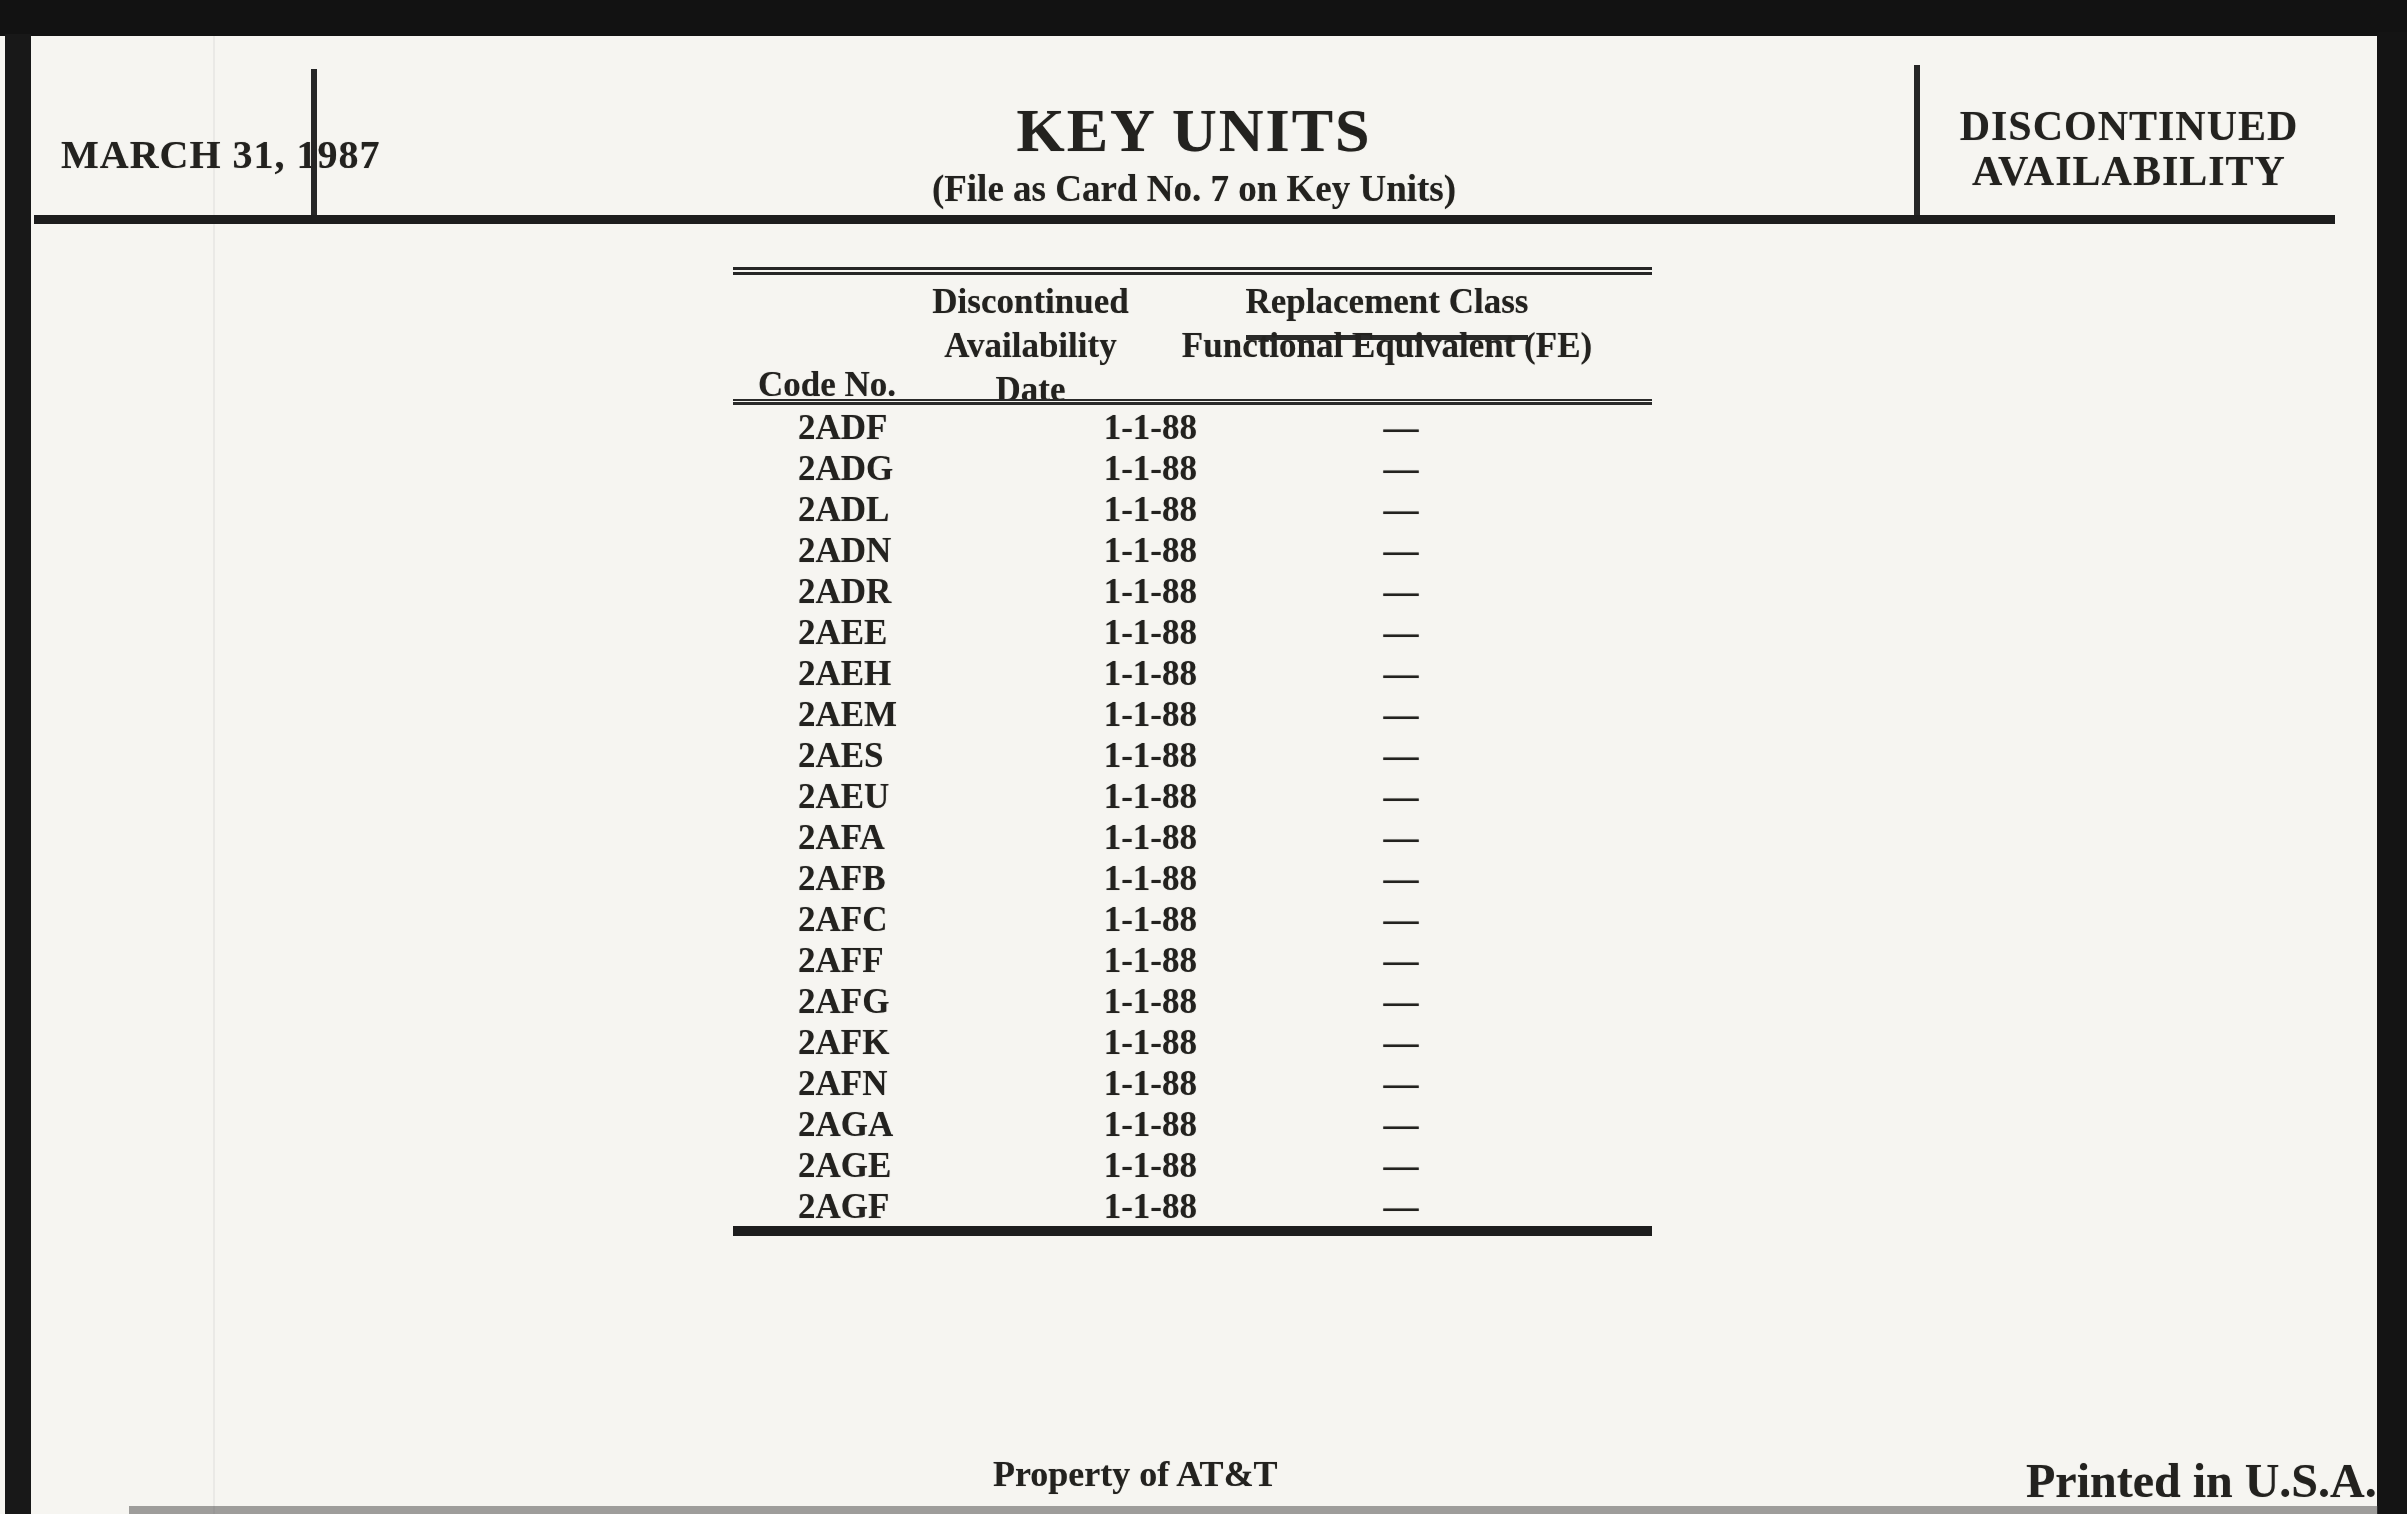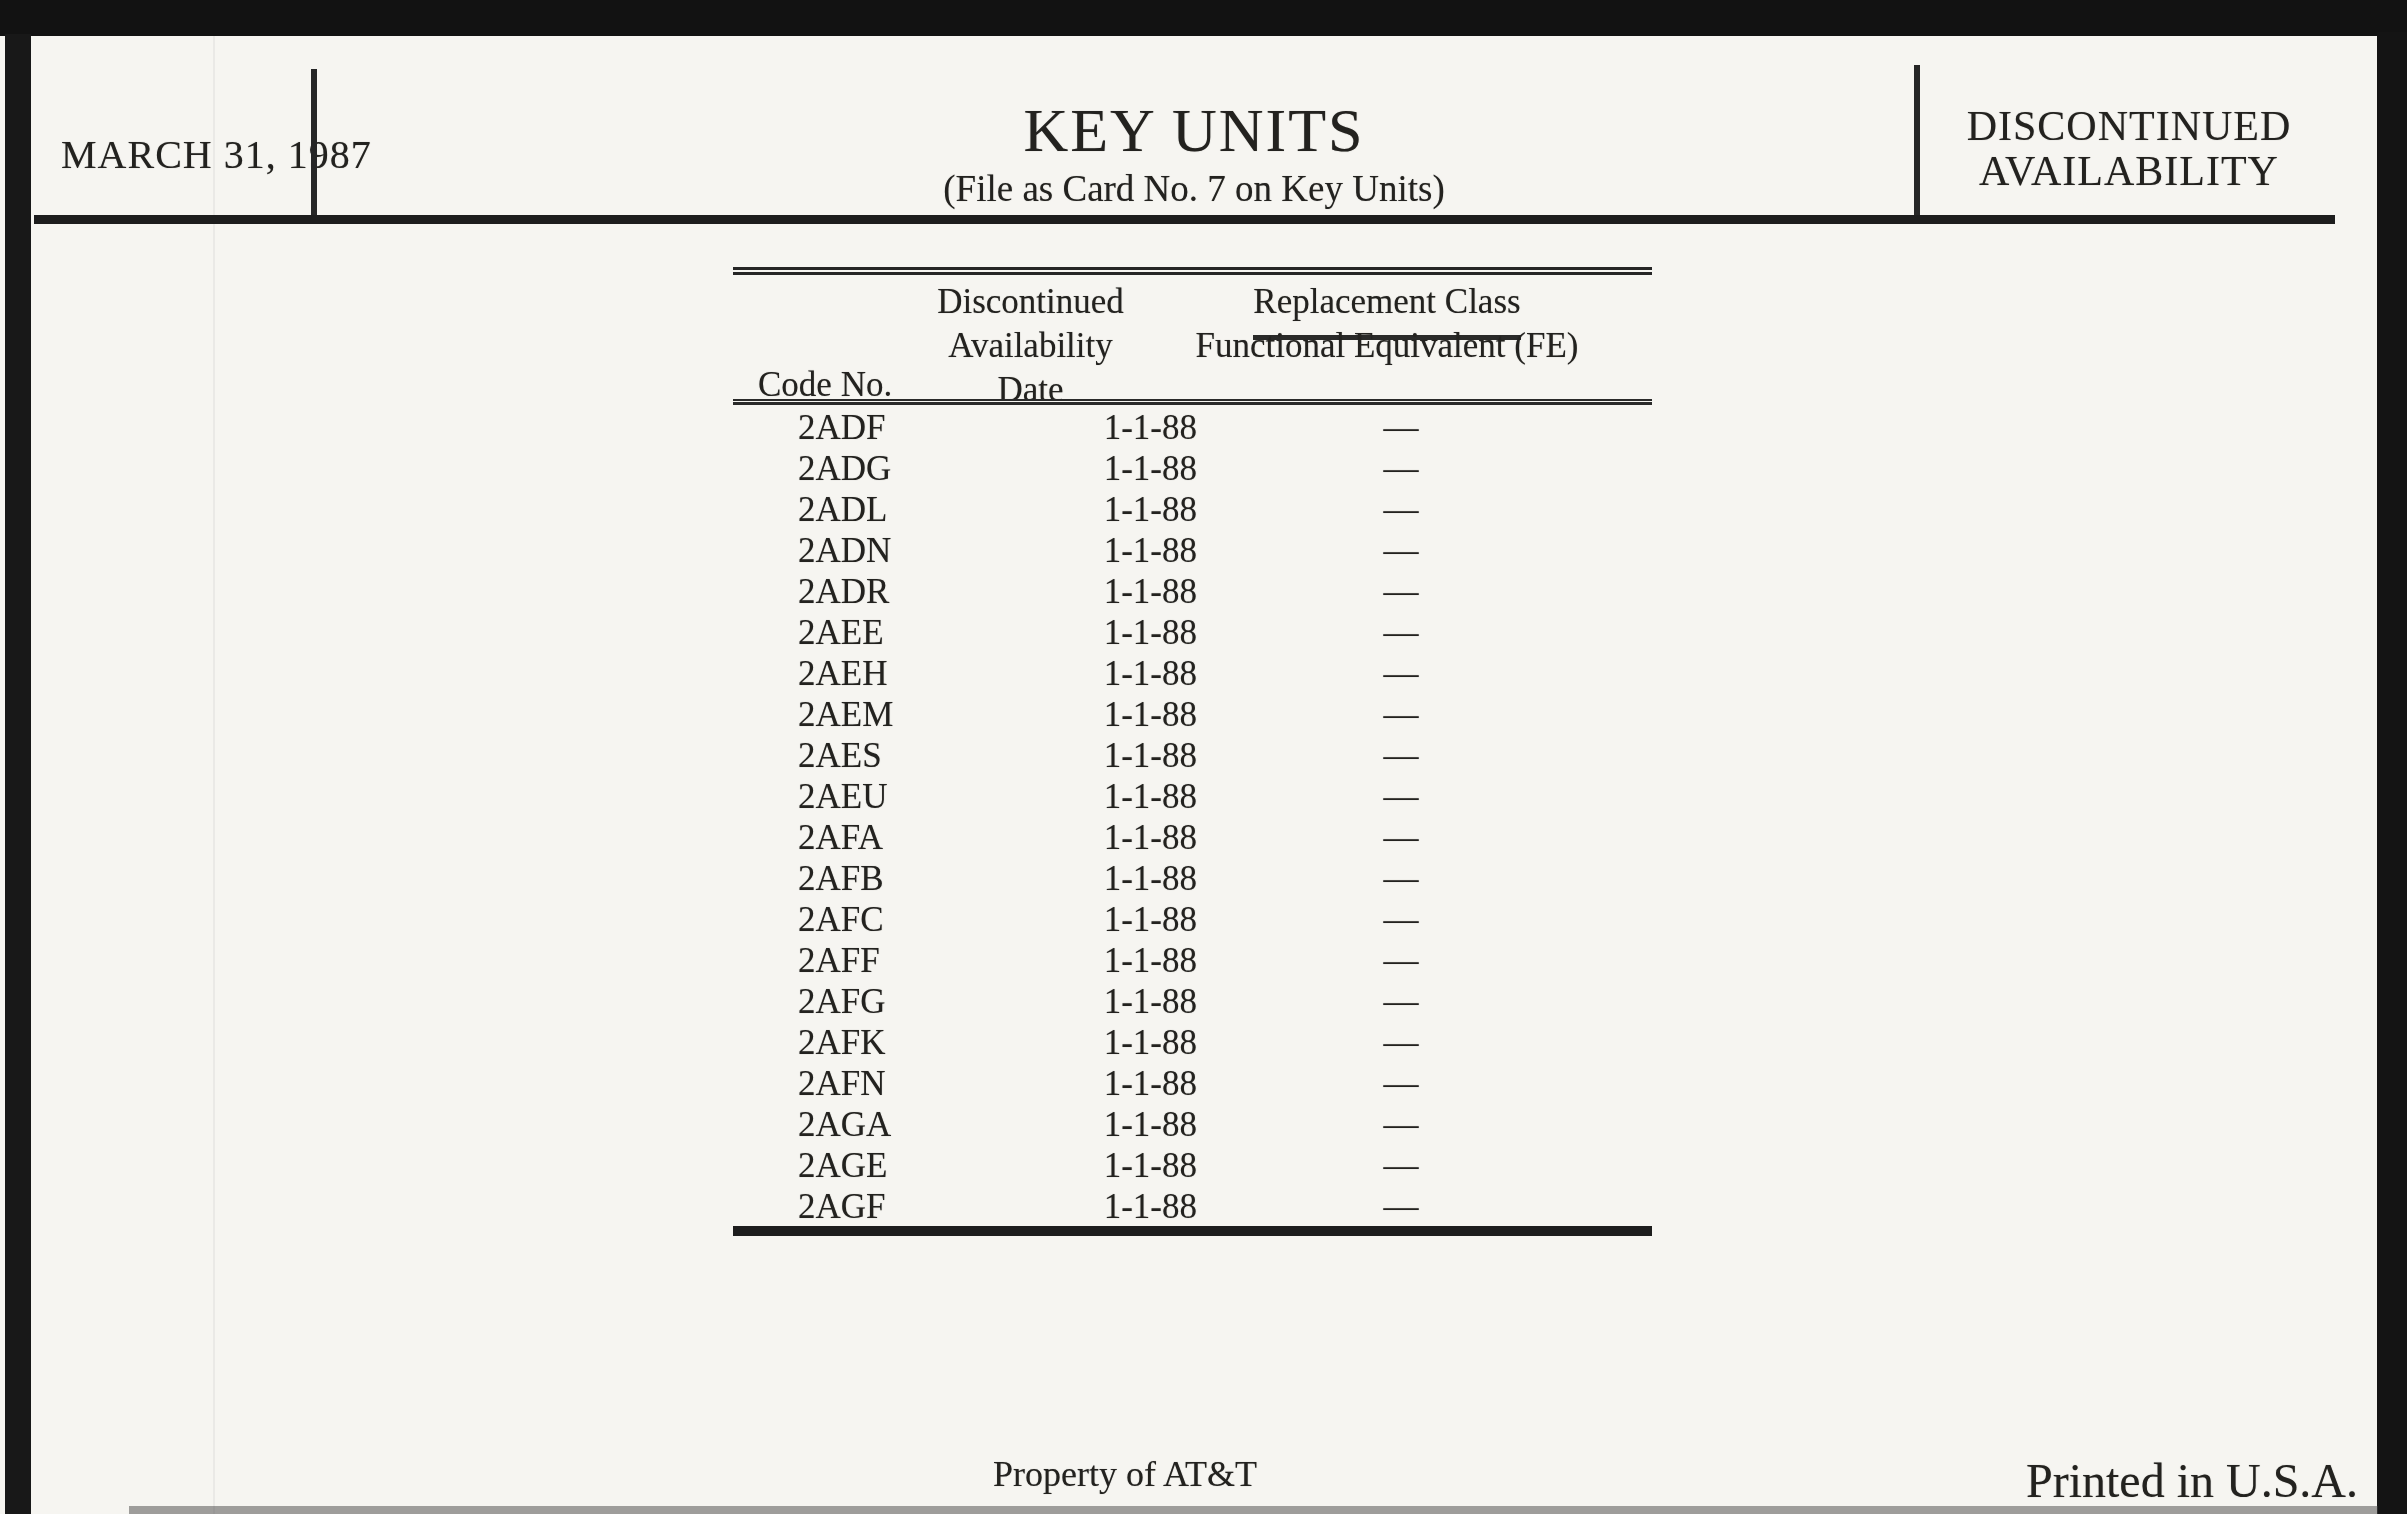--- a/index.html
+++ b/index.html
@@ -6,21 +6,21 @@
   html, body { background: #0c0c0c; }
   body { width: 2408px; height: 1515px; }
 
   .page {
     position: relative;
     width: 2408px;
     height: 1515px;
     background: #f6f5f1;
     overflow: hidden;
     font-family: "Liberation Serif", "DejaVu Serif", serif;
-    font-weight: 400;
+    font-weight: 700;
     color: #23221f;
     text-shadow: 0 0 1px rgba(35,34,31,.38);
   }
 
   
   .band-top    { position:absolute; left:0; top:0; width:2408px; height:36px; background:#121212; }
   .band-left   { position:absolute; left:5px; top:34px; width:26px; height:1481px; background:#181818; }
   .band-right  { position:absolute; left:2377px; top:32px; width:31px; height:1483px; background:#141414; }
   .band-bottom { position:absolute; left:129px; top:1506px; width:2249px; height:9px; background:#454545; opacity:.5; }
   .crease      { position:absolute; left:213px; top:36px; width:2px; height:1479px; background:rgba(80,80,80,.07); }

